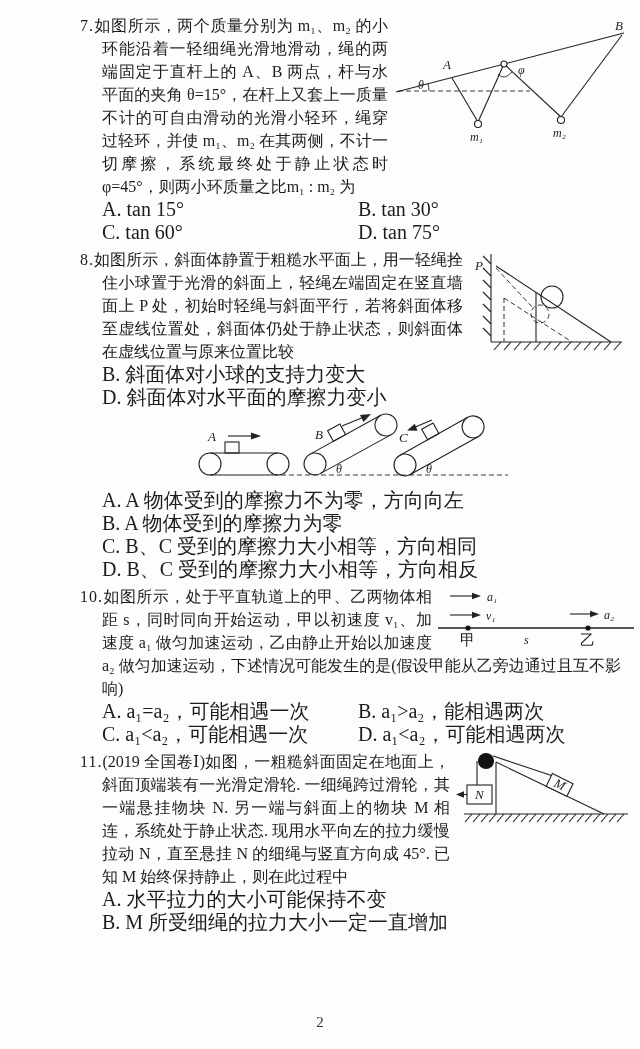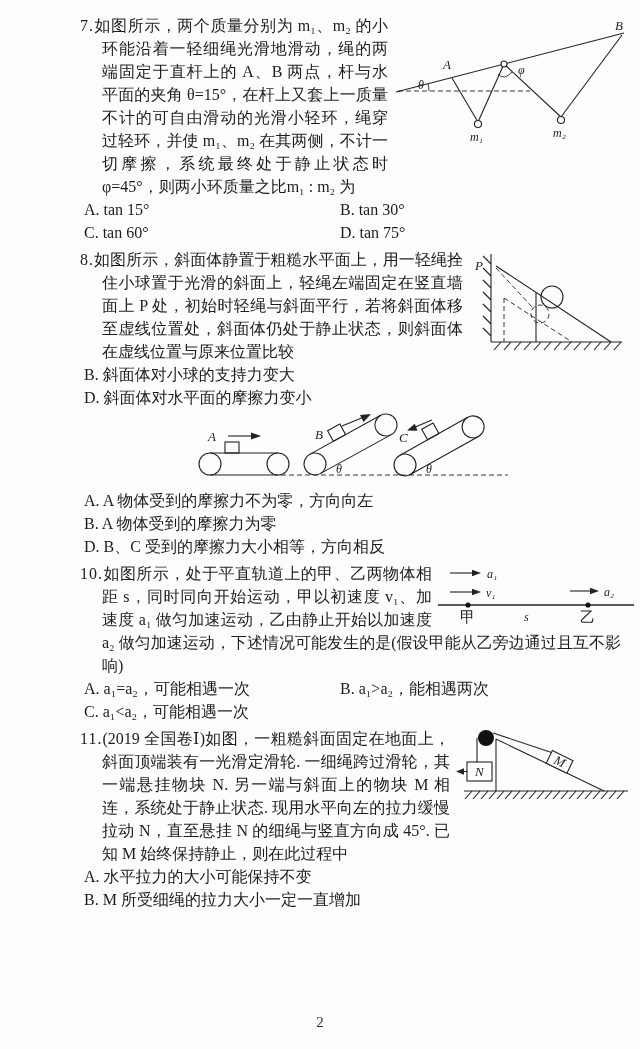--- a/index.html
+++ b/index.html
@@ -12,21 +12,21 @@
     overflow:hidden;
   }
   .content { padding:14px 16px 0 80px; }
   .question { margin-bottom:4px; }
   .question::after { content:""; display:block; clear:both; }
   .qtext {
     margin:0 3px 0 22px; text-indent:-22px;
     font-size:16px; line-height:23px; text-align:justify;
   }
   .qnum { letter-spacing:1px; }
-  .options { margin-left:4px; font-size:16px; line-height:23px; }
+  .options { margin-left:22px; font-size:20px; line-height:23px; }
   .options .opt { white-space:nowrap; }
   .options.two-col { display:grid; grid-template-columns:256px auto; }
   .fig { float:right; }
   .fig7  { width:240px; height:137px; margin:2px -10px 1px 6px; }
   .fig8  { width:155px; height:112px; margin:2px 0 0 6px; }
   .fig10 { width:198px; height:64px;  margin:0 -12px 2px 6px; }
   .fig11 { width:180px; height:90px;  margin:2px -12px 2px 6px; }
   .fig9wrap { margin:2px 0 2px 68px; width:362px; }
   svg { display:block; }
   svg line, svg path, svg rect, svg circle, svg polyline { stroke:#222; fill:none; stroke-width:1.1; }
@@ -167,20 +167,21 @@
           </g>
           <text class="var" x="251" y="29">C</text>
           <line x1="284" y1="7" x2="266" y2="14.5"></line>
           <polygon class="fillhead" points="259,17.5 269.5,17.8 266.8,10.8"></polygon>
           <text class="varsm" x="278" y="60">θ</text>
         </svg>
       </div>
       <div class="options">
         <div class="opt">A. A 物体受到的摩擦力不为零，方向向左</div>
         <div class="opt">B. A 物体受到的摩擦力为零</div>
+        <div class="opt">C. B、C 受到的摩擦力大小相等，方向相同</div>
         <div class="opt">D. B、C 受到的摩擦力大小相等，方向相反</div>
       </div>
     </div>
 
     <div class="question">
       <div class="fig fig10">
         <svg width="198" height="62" viewBox="0 0 198 62">
           <line x1="0" y1="43" x2="196" y2="43" style="stroke-width:1.5"></line>
           <circle class="blackfill" cx="30" cy="43" r="2.6"></circle>
           <circle class="blackfill" cx="150" cy="43" r="2.6"></circle>
@@ -196,20 +197,21 @@
           <line x1="132" y1="29" x2="154" y2="29"></line>
           <polygon class="fillhead" points="161,29 152,25.8 152,32.2"></polygon>
           <text class="varsm" x="166" y="34">a₂</text>
         </svg>
       </div>
       <p class="qtext"><span class="qnum">10.</span><span>如图所示，处于平直轨道上的甲、乙两物体相距 s，同时同向开始运动，甲以初速度 v₁、加速度 a₁ 做匀加速运动，乙由静止开始以加速度 a₂ 做匀加速运动，下述情况可能发生的是(假设甲能从乙旁边通过且互不影响)</span></p>
       <div class="options two-col">
         <div class="opt">A. a₁=a₂，可能相遇一次</div>
         <div class="opt">B. a₁&gt;a₂，能相遇两次</div>
         <div class="opt">C. a₁&lt;a₂，可能相遇一次</div>
+        <div class="opt">D. a₁&lt;a₂，可能相遇两次</div>
       </div>
     </div>
 
     <div class="question">
       <div class="fig fig11">
         <svg width="180" height="90" viewBox="0 0 180 90">
 
           <line x1="8" y1="62" x2="172" y2="62"></line>
           <g class="thin">
             <line x1="16" y1="62" x2="9" y2="70"></line>

